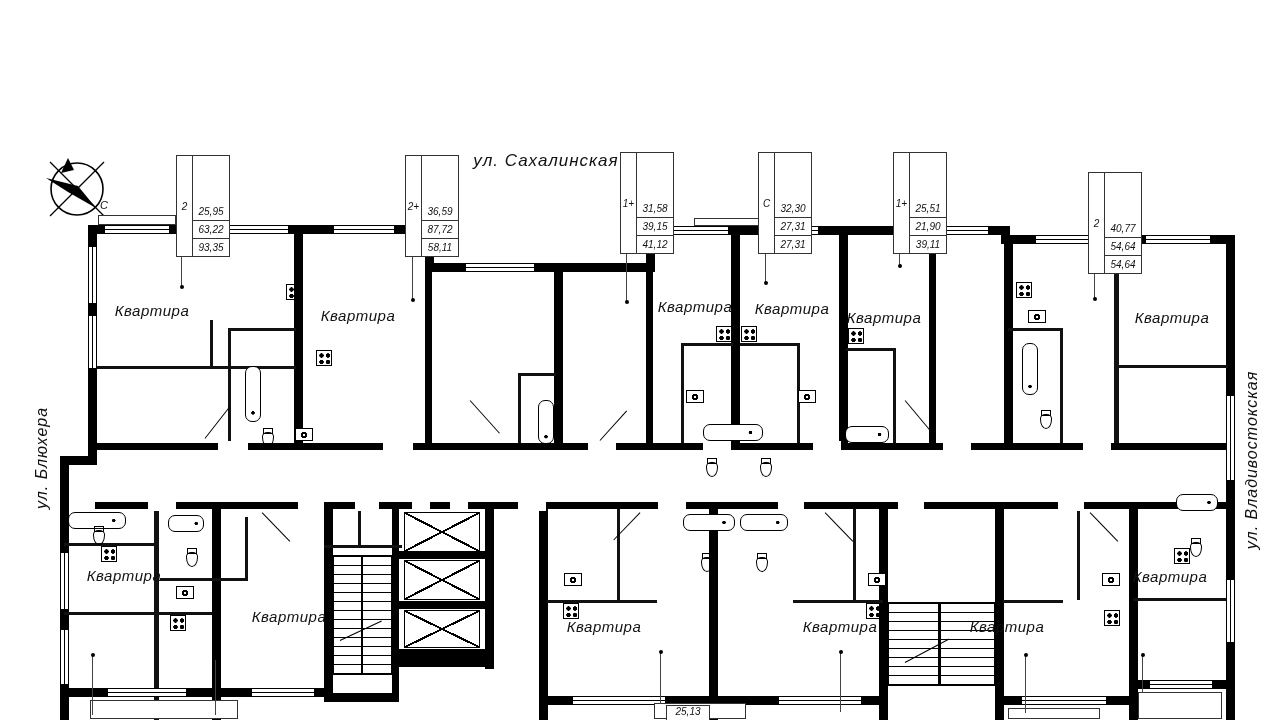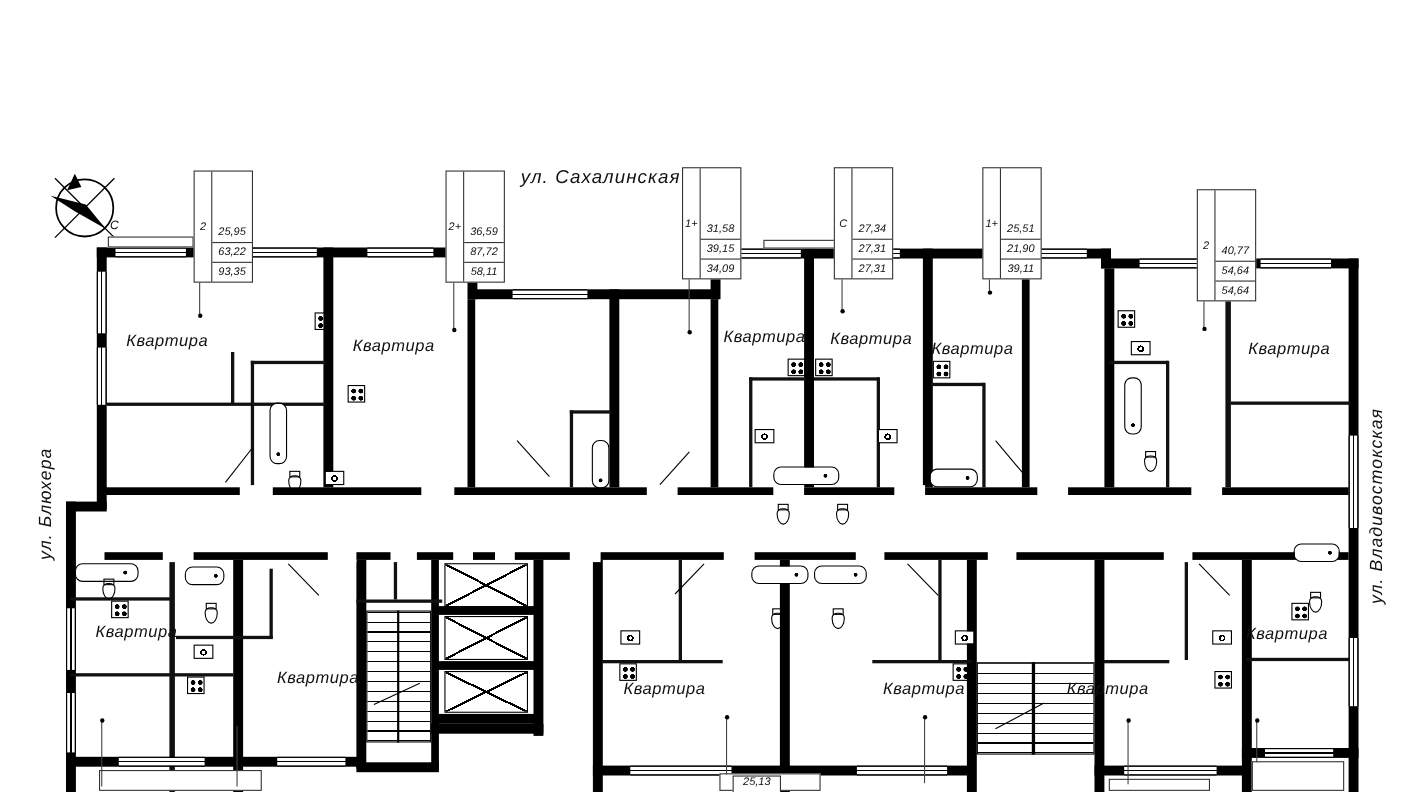--- a/index.html
+++ b/index.html
@@ -277,27 +277,27 @@
       <div>36,59</div>
       <div>87,72</div>
       <div>58,11</div>
     </div>
   </div>
   <div class="atable" style="left:620px;top:152px">
     <div class="atype">1+</div>
     <div class="avals">
       <div>31,58</div>
       <div>39,15</div>
-      <div>34,09</div>
+      <div>41,12</div>
     </div>
   </div>
   <div class="atable" style="left:758px;top:152px">
     <div class="atype">С</div>
     <div class="avals">
-      <div>27,34</div>
+      <div>32,30</div>
       <div>27,31</div>
       <div>27,31</div>
     </div>
   </div>
   <div class="atable" style="left:893px;top:152px">
     <div class="atype">1+</div>
     <div class="avals">
       <div>25,51</div>
       <div>21,90</div>
       <div>39,11</div>

